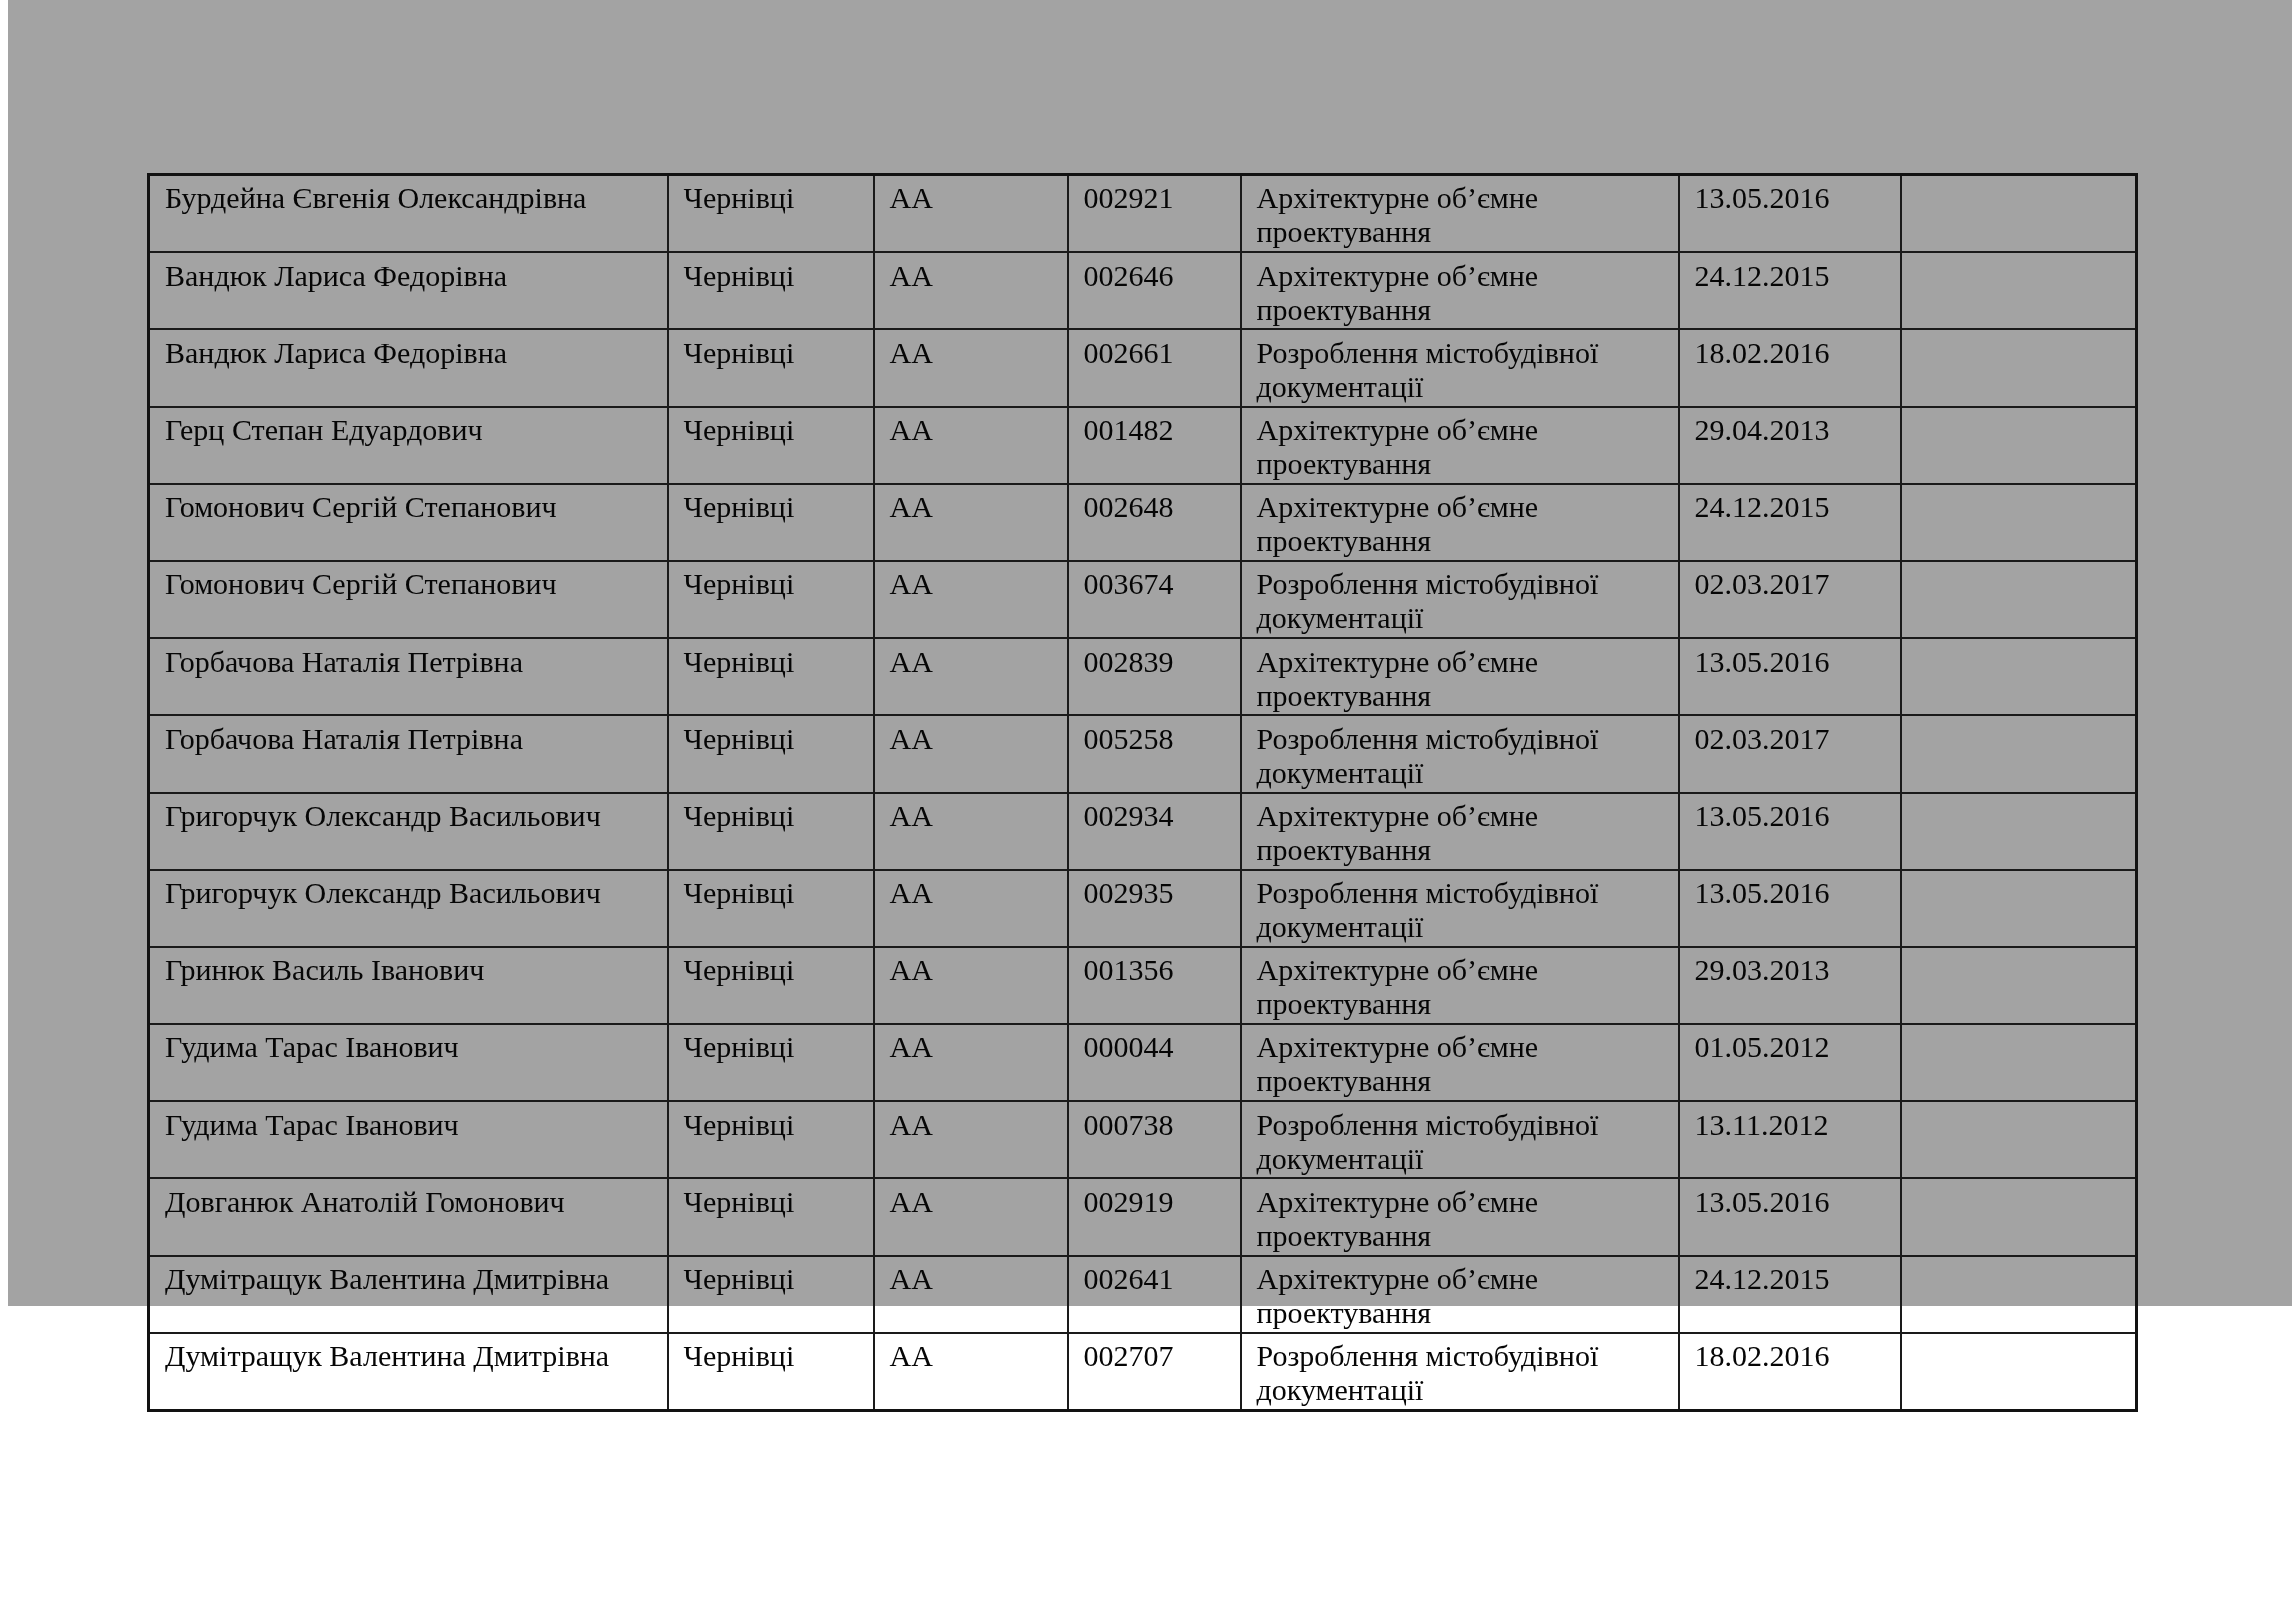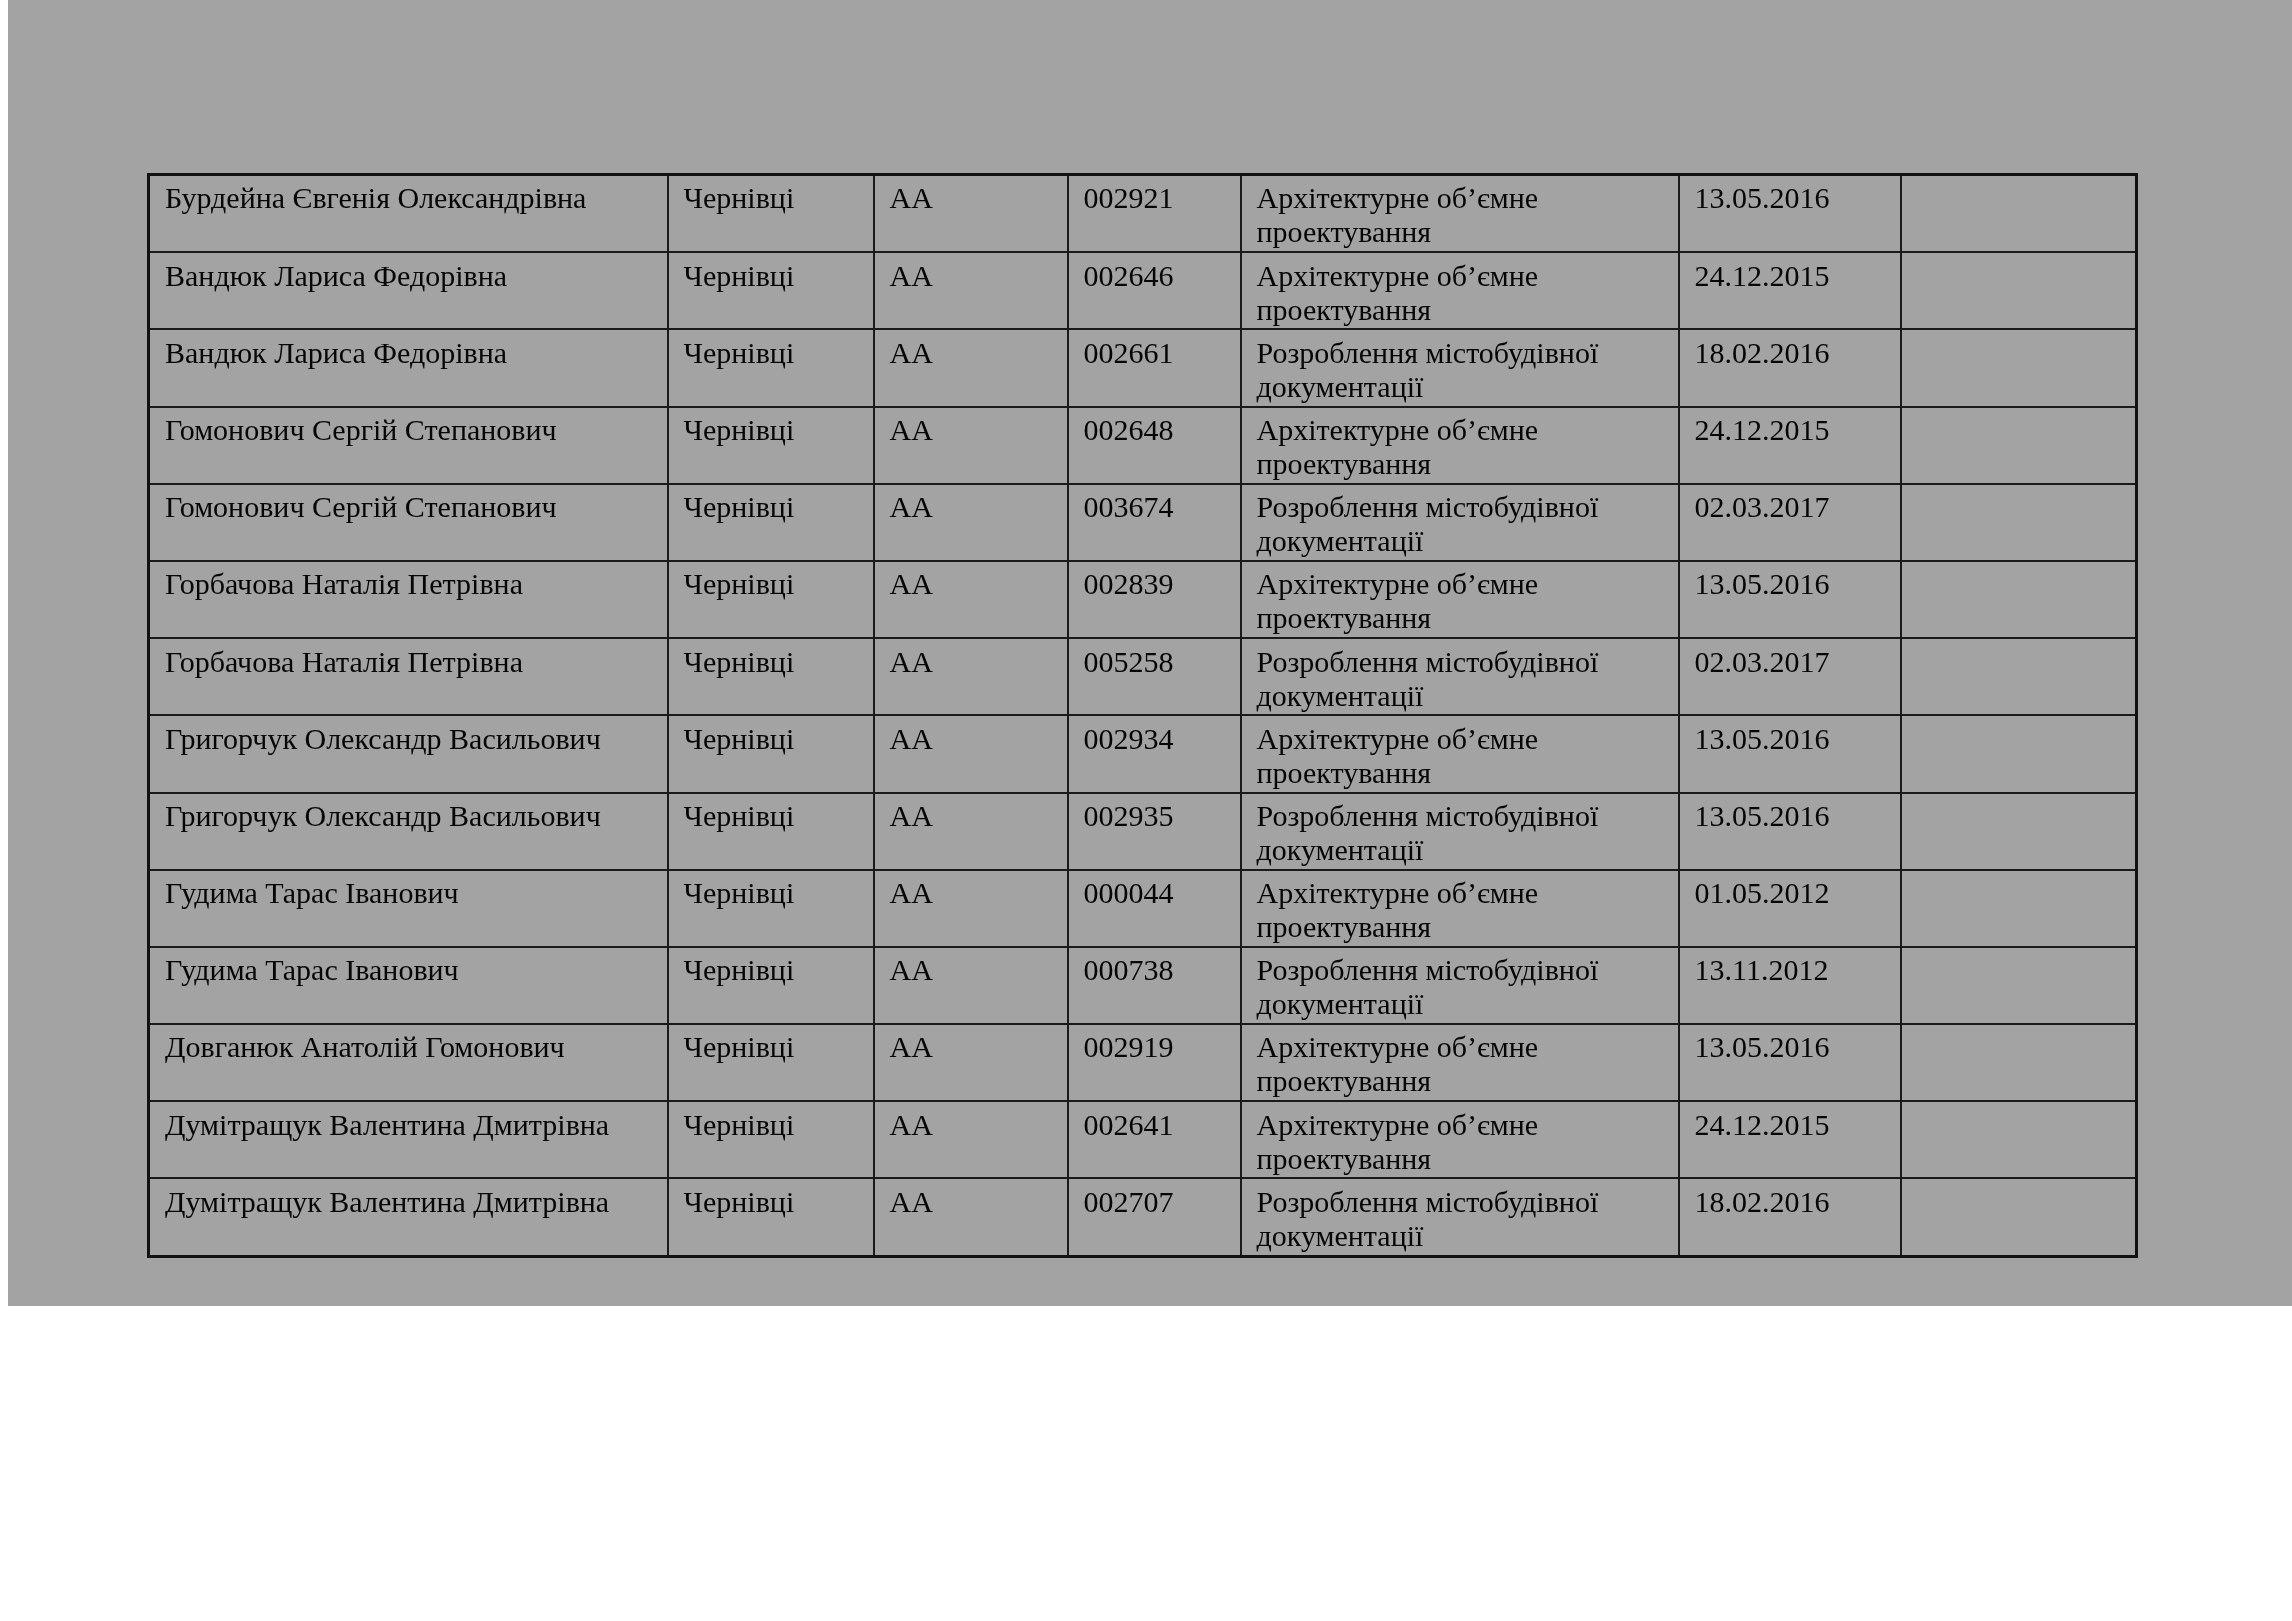--- a/index.html
+++ b/index.html
@@ -86,20 +86,29 @@
         <tr>
     <td>Вандюк Лариса Федорівна</td>
     <td>Чернівці</td>
     <td>АА</td>
     <td>002661</td>
     <td>Розроблення містобудівної документації</td>
     <td>18.02.2016</td>
     <td></td>
   </tr>
         <tr>
+    <td>Герц Степан Едуардович</td>
+    <td>Чернівці</td>
+    <td>АА</td>
+    <td>001482</td>
+    <td>Архітектурне об’ємне проектування</td>
+    <td>29.04.2013</td>
+    <td></td>
+  </tr>
+        <tr>
     <td>Гомонович Сергій Степанович</td>
     <td>Чернівці</td>
     <td>АА</td>
     <td>002648</td>
     <td>Архітектурне об’ємне проектування</td>
     <td>24.12.2015</td>
     <td></td>
   </tr>
         <tr>
     <td>Гомонович Сергій Степанович</td>
@@ -137,20 +146,29 @@
     <td>13.05.2016</td>
     <td></td>
   </tr>
         <tr>
     <td>Григорчук Олександр Васильович</td>
     <td>Чернівці</td>
     <td>АА</td>
     <td>002935</td>
     <td>Розроблення містобудівної документації</td>
     <td>13.05.2016</td>
+    <td></td>
+  </tr>
+        <tr>
+    <td>Гринюк Василь Іванович</td>
+    <td>Чернівці</td>
+    <td>АА</td>
+    <td>001356</td>
+    <td>Архітектурне об’ємне проектування</td>
+    <td>29.03.2013</td>
     <td></td>
   </tr>
         <tr>
     <td>Гудима Тарас Іванович</td>
     <td>Чернівці</td>
     <td>АА</td>
     <td>000044</td>
     <td>Архітектурне об’ємне проектування</td>
     <td>01.05.2012</td>
     <td></td>

